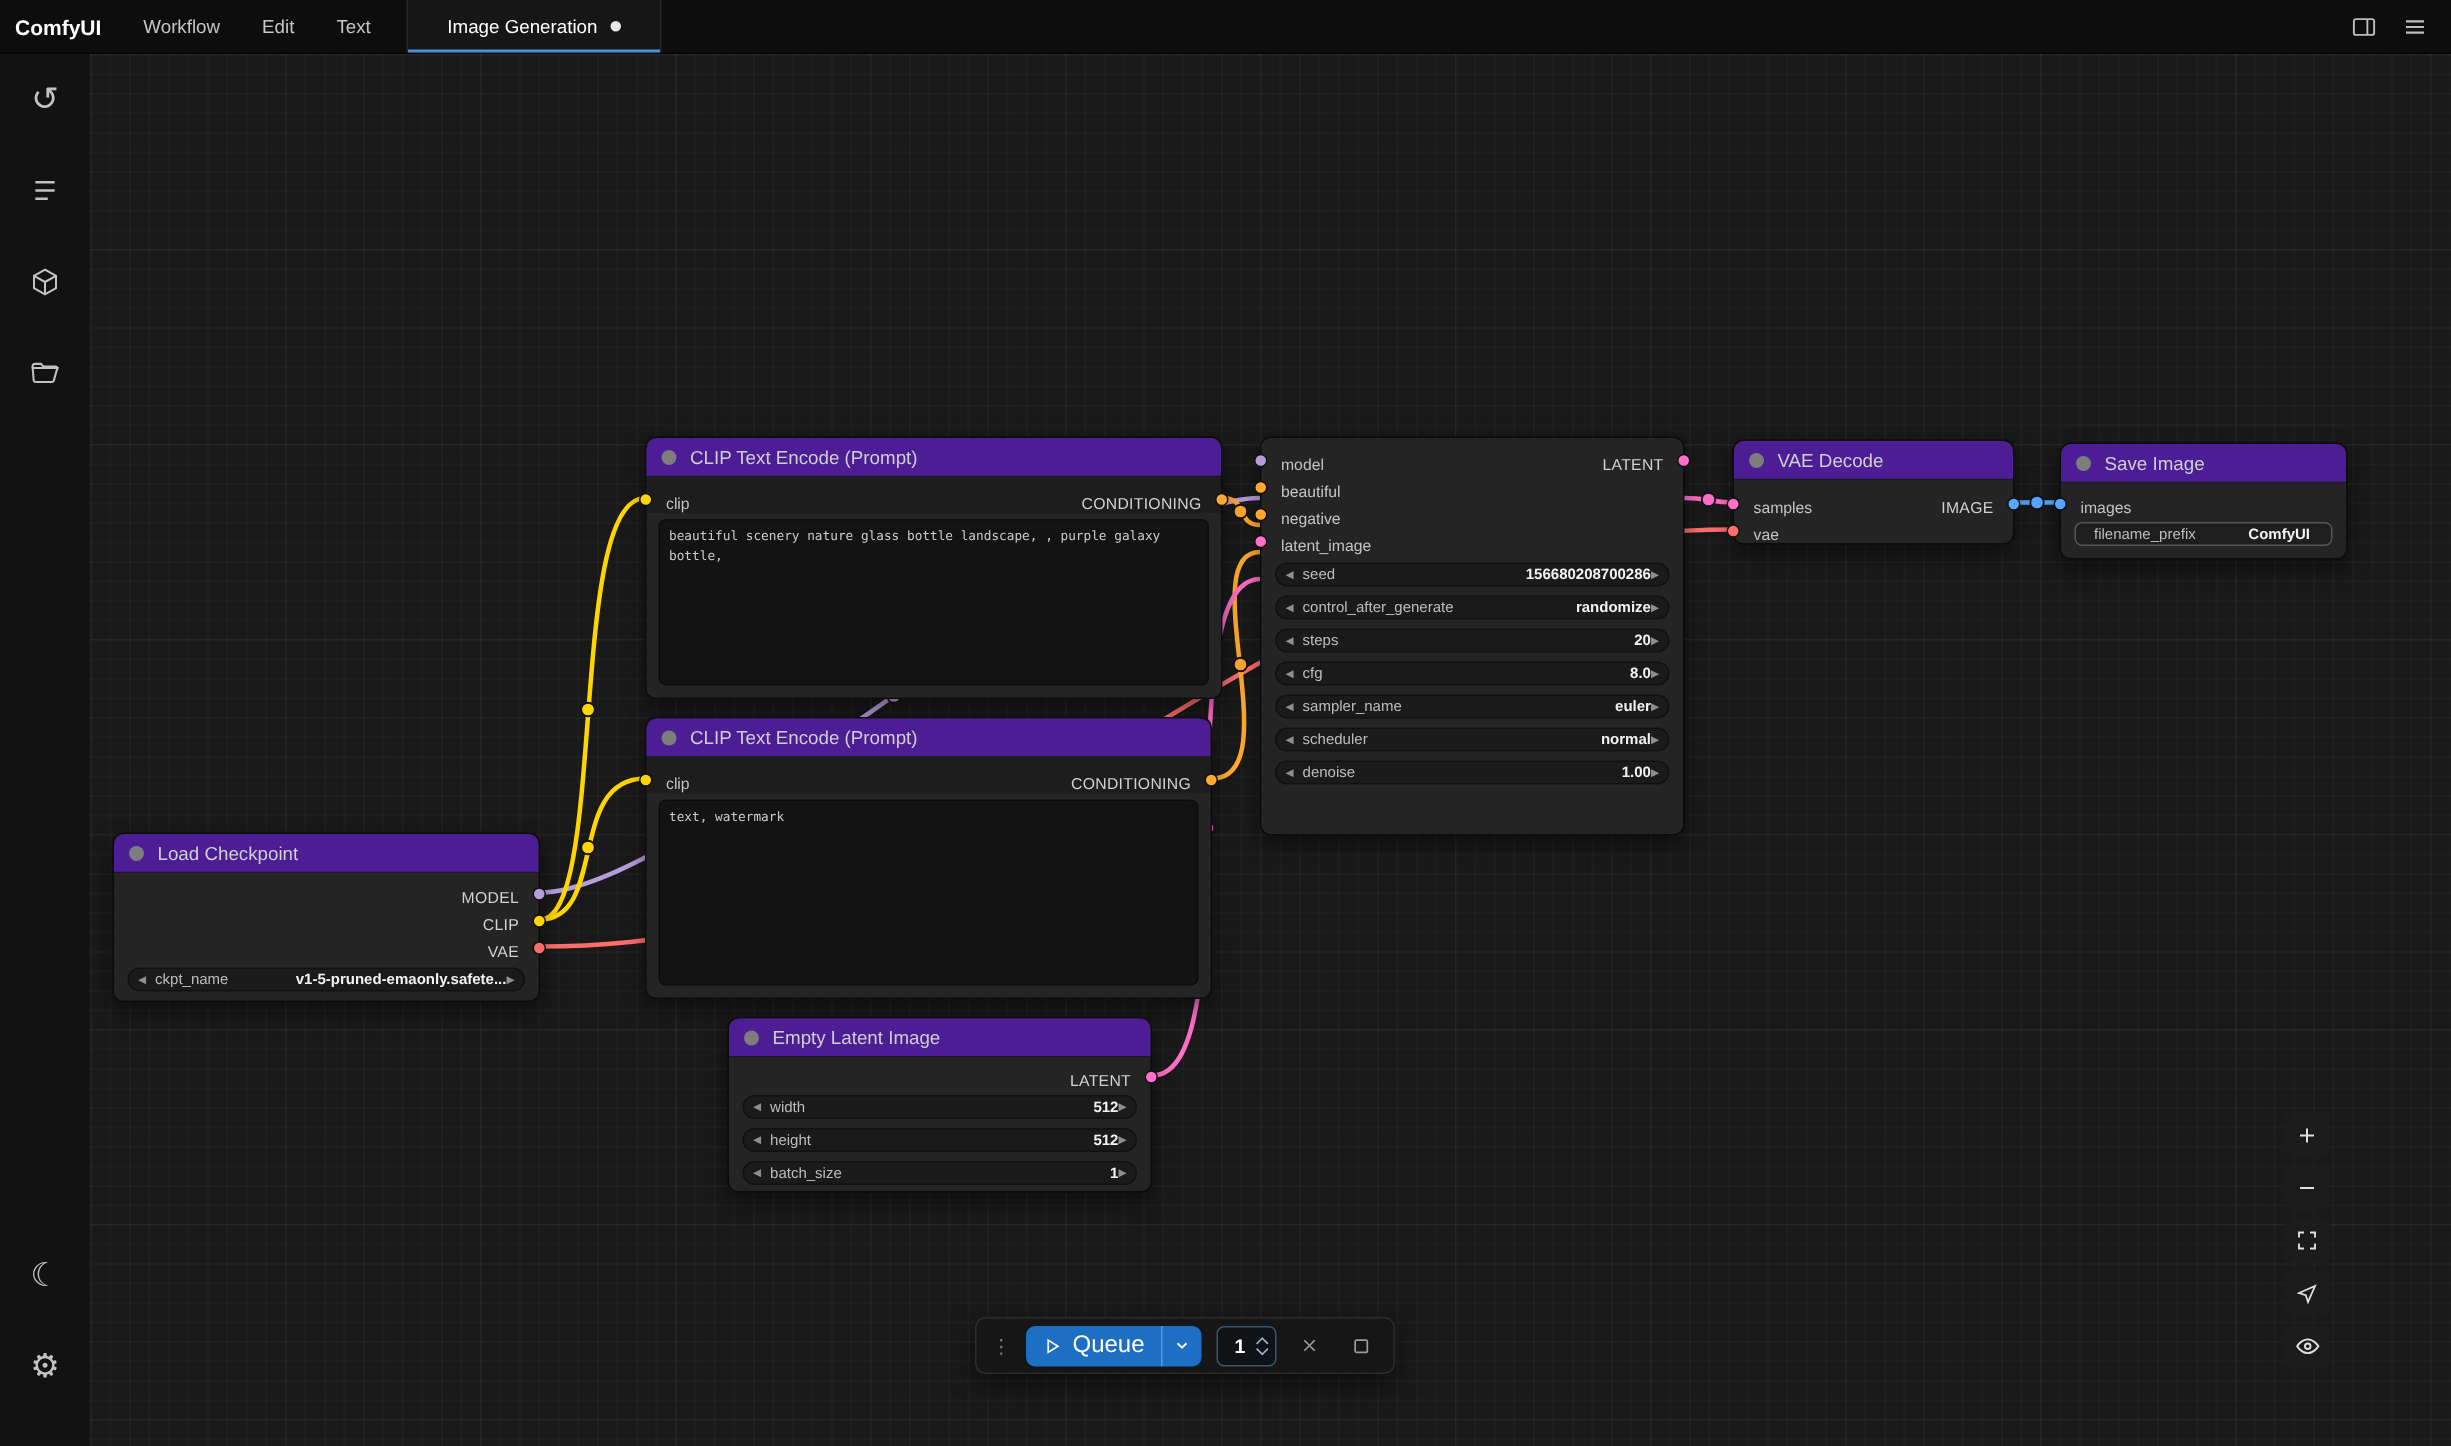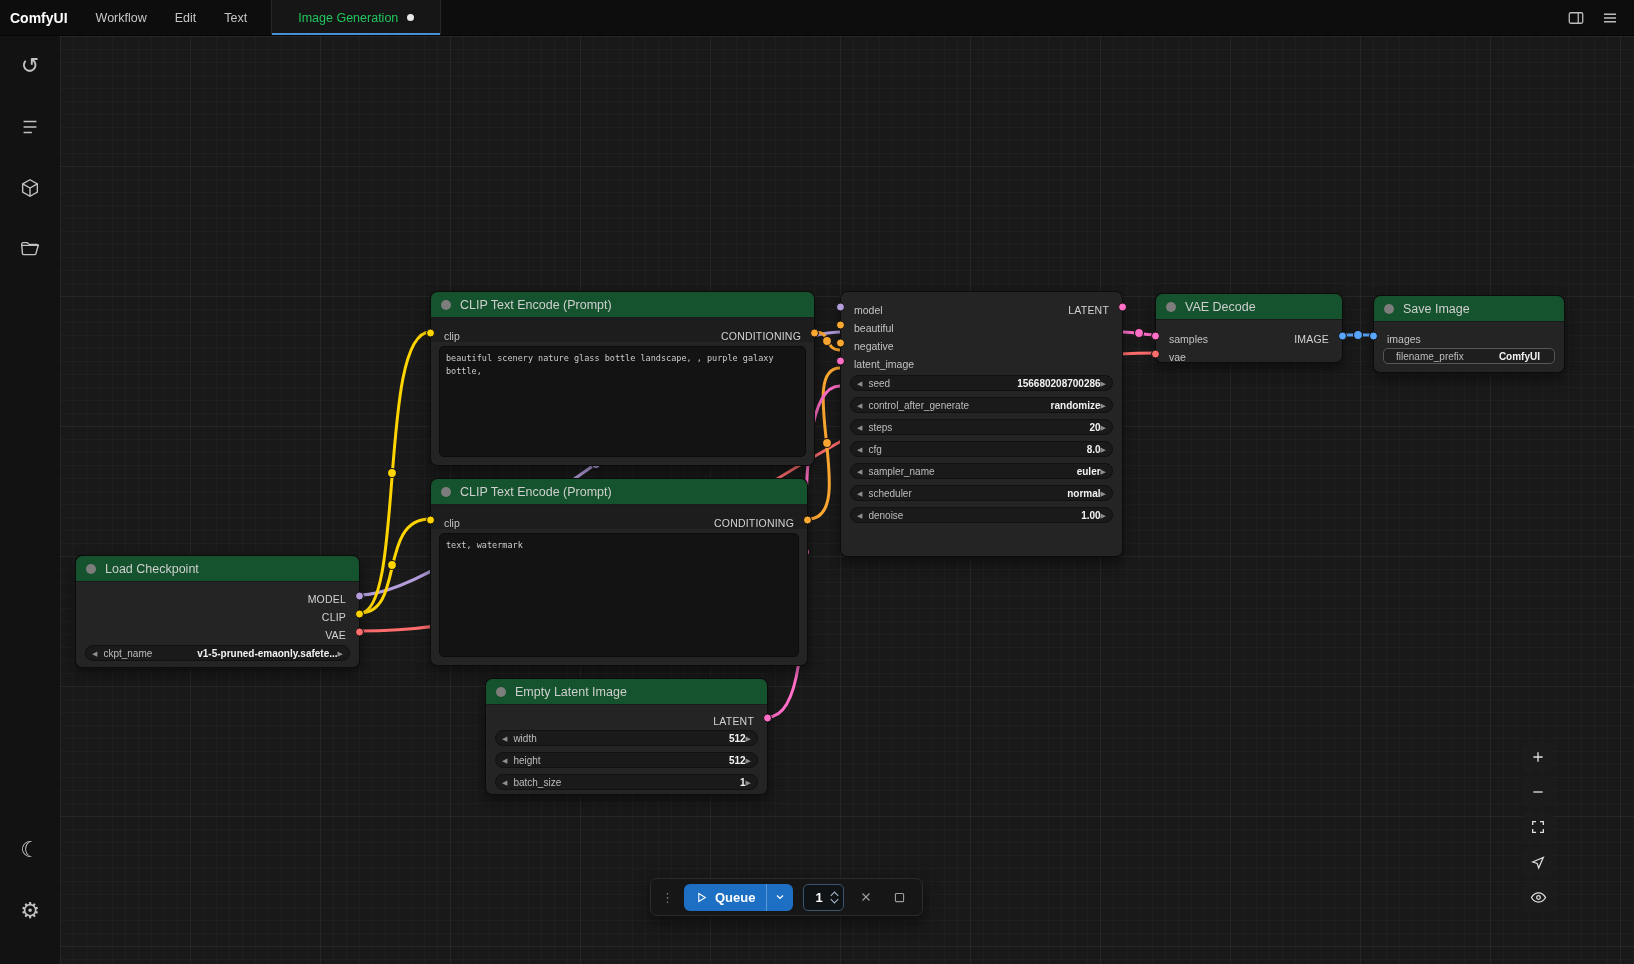--- a/index.html
+++ b/index.html
@@ -5,21 +5,21 @@
 *{margin:0;padding:0;box-sizing:border-box}
 html,body{width:1634px;height:964px;overflow:hidden;background:#151515;font-family:"Liberation Sans","DejaVu Sans",sans-serif}
 
 
 .topbar{position:absolute;left:0;top:0;width:1634px;height:36px;background:#0d0d0d;display:flex;align-items:center;z-index:60;border-bottom:1px solid #050505}
 .logo{color:#fff;font-size:14px;font-weight:700;padding:0 14px 0 10px;cursor:pointer}
 .menus{display:flex;height:100%}
 .menu-item{color:#c6c6c6;font-size:12.5px;padding:0 14px;display:flex;align-items:center;cursor:pointer}
 .tabstrip{display:flex;height:100%;margin-left:10px;border-left:1px solid #262626}
 .tab{position:relative;display:flex;align-items:center;gap:9px;padding:0 26px;background:#161616;border-right:1px solid #262626;cursor:pointer}
-.tab-label{color:#22c55e;font-size:12.5px;white-space:nowrap}
+.tab-label{color:#ffffff;font-size:12.5px;white-space:nowrap}
 .dirty-dot{width:7px;height:7px;border-radius:50%;background:#e8e8e8}
 .tab-underline{position:absolute;left:0;right:0;bottom:0;height:2px;background:#4a8fd6}
 .topbar-right{margin-left:auto;display:flex;align-items:center;gap:6px;padding-right:10px}
 .tb-icon{width:28px;height:28px;display:flex;align-items:center;justify-content:center;color:#bdbdbd;cursor:pointer}
 
 
 .sidebar{position:absolute;left:0;top:36px;bottom:0;width:60px;background:#121212;display:flex;flex-direction:column;align-items:center;padding:8px 0 14px;z-index:55}
 .side-btn{width:44px;height:44px;margin-bottom:17px;display:flex;align-items:center;justify-content:center;color:#c2c2c2;cursor:pointer;border-radius:6px;flex:none}
 .side-btn.glyph{font-size:22px;line-height:1}
 .side-btn.push{margin-top:auto}
@@ -27,21 +27,21 @@
 
 .canvas{position:absolute;left:60px;top:36px;width:1574px;height:928px;overflow:hidden;background-color:#191919;
  background-image:linear-gradient(rgba(255,255,255,.024) 1px,transparent 1px),linear-gradient(90deg,rgba(255,255,255,.024) 1px,transparent 1px),linear-gradient(rgba(255,255,255,.032) 1px,transparent 1px),linear-gradient(90deg,rgba(255,255,255,.032) 1px,transparent 1px);
  background-size:13px 13px,13px 13px,130px 130px,130px 130px}
 .wires{position:absolute;left:0;top:0;z-index:1}
 .wire{fill:none;stroke-width:3;stroke-linecap:round}
 .linkdot{stroke:#141414;stroke-width:1.2}
 
 
 .node{position:absolute;z-index:5;display:flex;flex-direction:column;background:#242424;border:1px solid rgba(0,0,0,.65);border-radius:7px;box-shadow:0 6px 14px rgba(0,0,0,.45);color:#c8c8c8}
-.nheader{height:26px;flex:none;display:flex;align-items:center;gap:9px;padding:0 10px;background:#14532d;border-radius:7px 7px 0 0;border-bottom:1px solid #1a1a1a;cursor:move}
+.nheader{height:26px;flex:none;display:flex;align-items:center;gap:9px;padding:0 10px;background:#4c1d95;border-radius:7px 7px 0 0;border-bottom:1px solid #1a1a1a;cursor:move}
 .cdot{width:10px;height:10px;border-radius:50%;background:#7d7d7d;flex:none}
 .ntitle{font-size:12.5px;color:#cfcfcf;white-space:nowrap;overflow:hidden}
 .ports{flex:none}
 .ports.band{background:#1d1d1d}
 .pt3{padding-top:3px}.pt4{padding-top:4px}.pt5{padding-top:5px}.pt6{padding-top:6px}.pt7{padding-top:7px}
 .prow{position:relative;height:18px;display:flex;align-items:flex-end}
 .pdot{position:absolute;top:50%;width:9px;height:9px;border-radius:50%;transform:translateY(-50%);border:1px solid #111;cursor:crosshair}
 .pdot.in{left:-5px}
 .pdot.out{right:-5px}
 .plabel{font-size:10.5px;white-space:nowrap}
@@ -57,21 +57,21 @@
 .widget.text{border:1px solid #565656;background:#1e1e1e;border-radius:5px;margin:3px 9px 0}
 .widget.text .wvalue{margin-right:8px}
 .ntext{flex:1;margin:4px 8px 8px;background:#131313;border:1px solid #0c0c0c;border-radius:5px;padding:5px 6px;font-family:"DejaVu Sans Mono","Liberation Mono",monospace;font-size:8.5px;line-height:1.5;color:#ccc;overflow:hidden;cursor:text}
 
 
 .queuebar{position:absolute;left:590px;top:842px;height:38px;z-index:20;display:flex;align-items:center;gap:10px;padding:0 10px;background:#161616;border:1px solid #2c2c2c;border-radius:7px;box-shadow:0 6px 16px rgba(0,0,0,.5)}
 .vdots{color:#7a7a7a;font-size:13px;cursor:grab;line-height:1}
 .vdots::before{content:"⋮"}
 .queue-btn{height:27px;border-radius:6px;display:flex;align-items:center;color:#fff;cursor:pointer;overflow:hidden;background:#1d6fc4}
 .queue-main{display:flex;align-items:center;gap:7px;padding:0 11px;height:100%}
-.queue-label{font-size:13px;font-weight:700}
+.queue-label{font-size:16px;font-weight:400}
 .queue-split{width:1px;height:100%;background:rgba(255,255,255,.28)}
 .queue-caret{padding:0 7px;display:flex;align-items:center;height:100%}
 .countbox{height:27px;display:flex;align-items:center;background:#101316;border:1px solid #3a566f;border-radius:5px;padding:0 4px 0 11px;cursor:text}
 .count-val{color:#fff;font-weight:700;font-size:13px}
 .spin{display:flex;flex-direction:column;margin-left:7px;gap:1px;color:#9fb3c6}
 .spin svg{display:block;cursor:pointer}
 .qicon{width:24px;height:24px;display:flex;align-items:center;justify-content:center;color:#9c9c9c;cursor:pointer}
 
 
 .zoombar{position:absolute;left:1462px;top:706px;z-index:20;display:flex;flex-direction:column;gap:5px}

